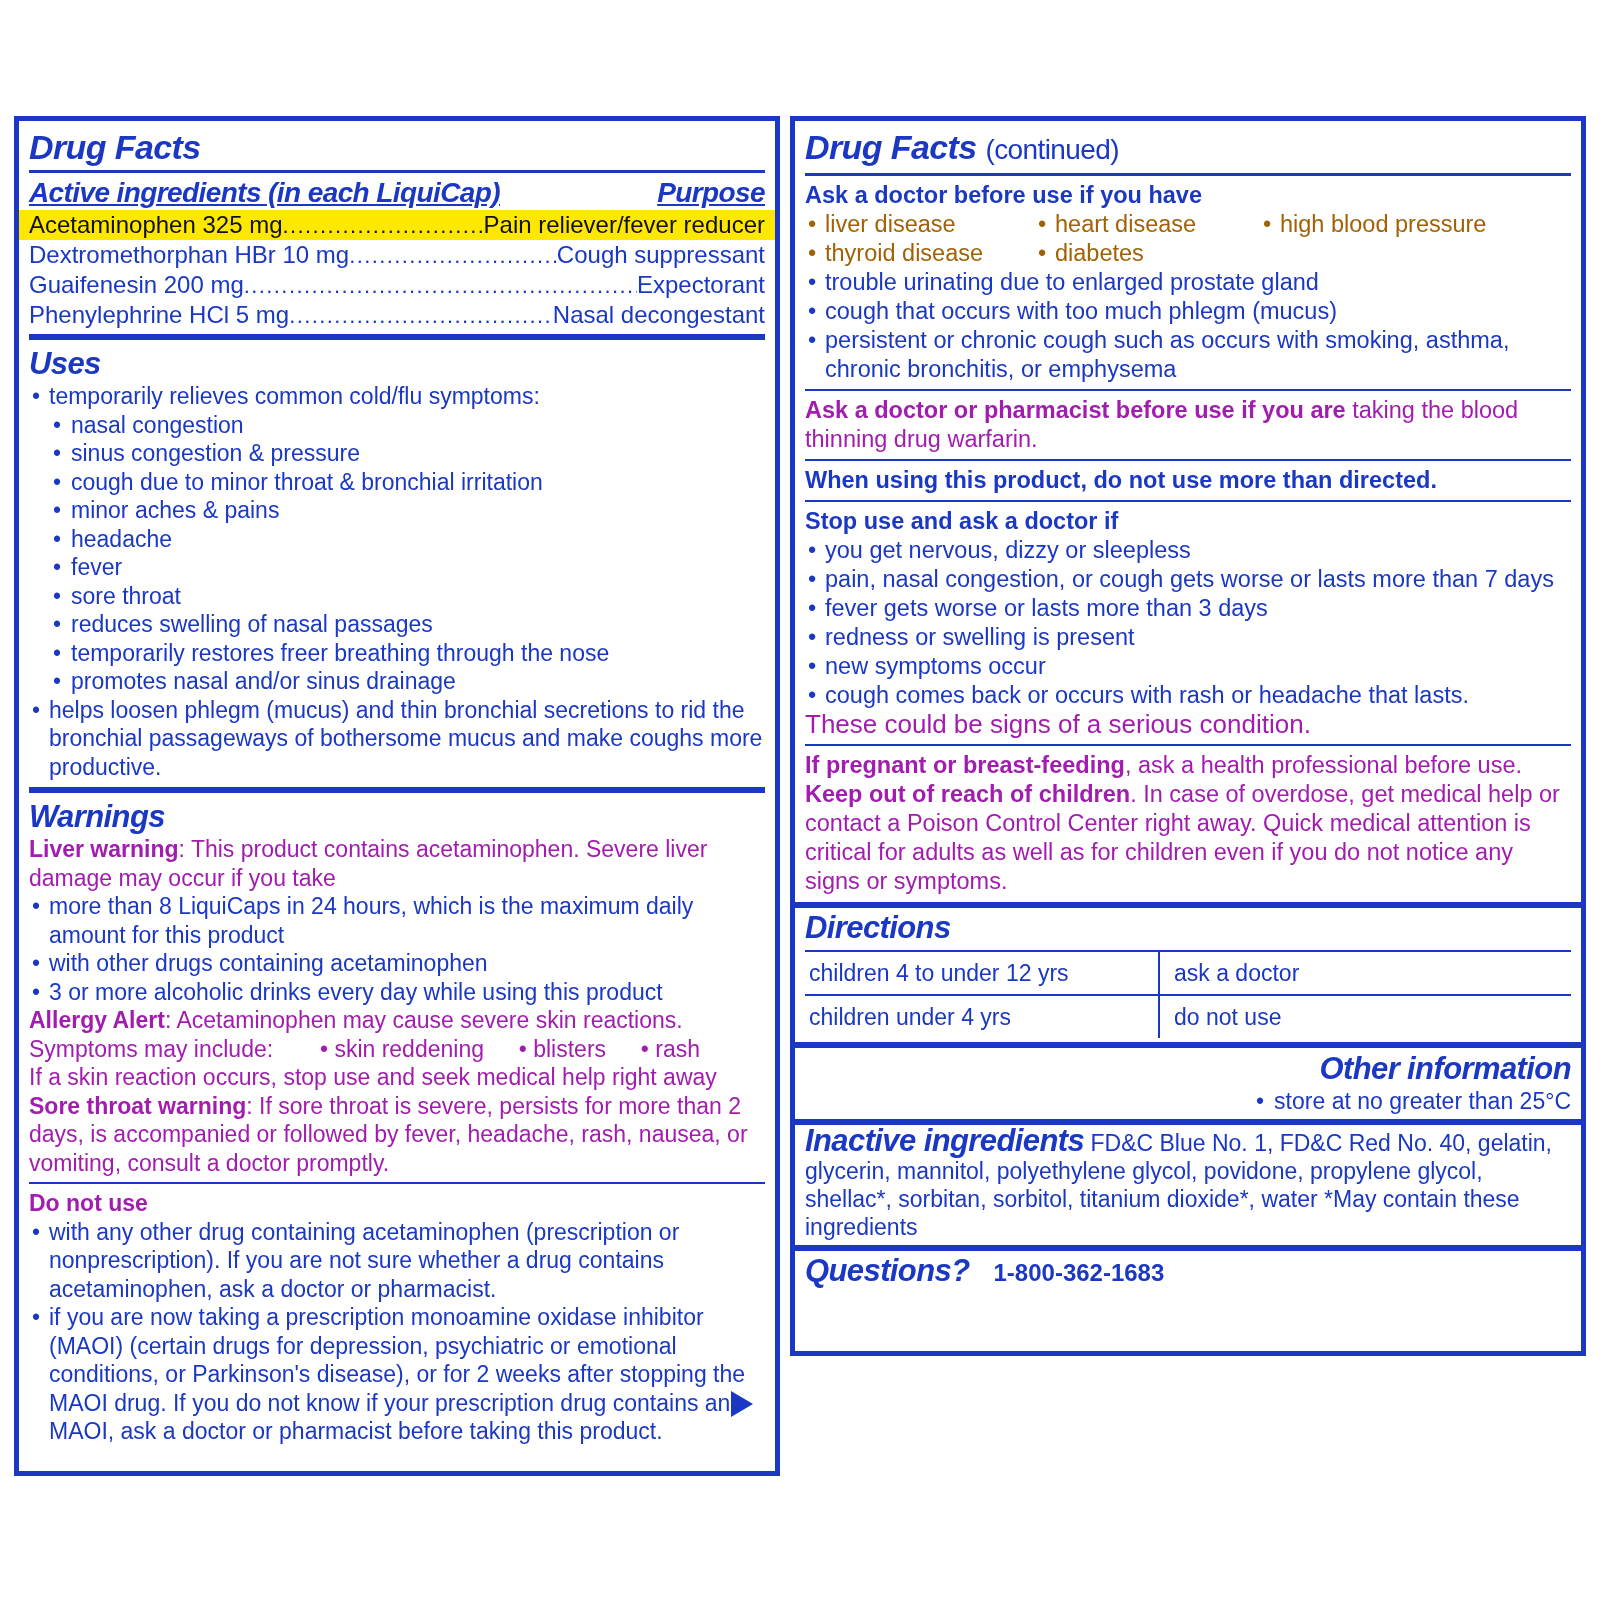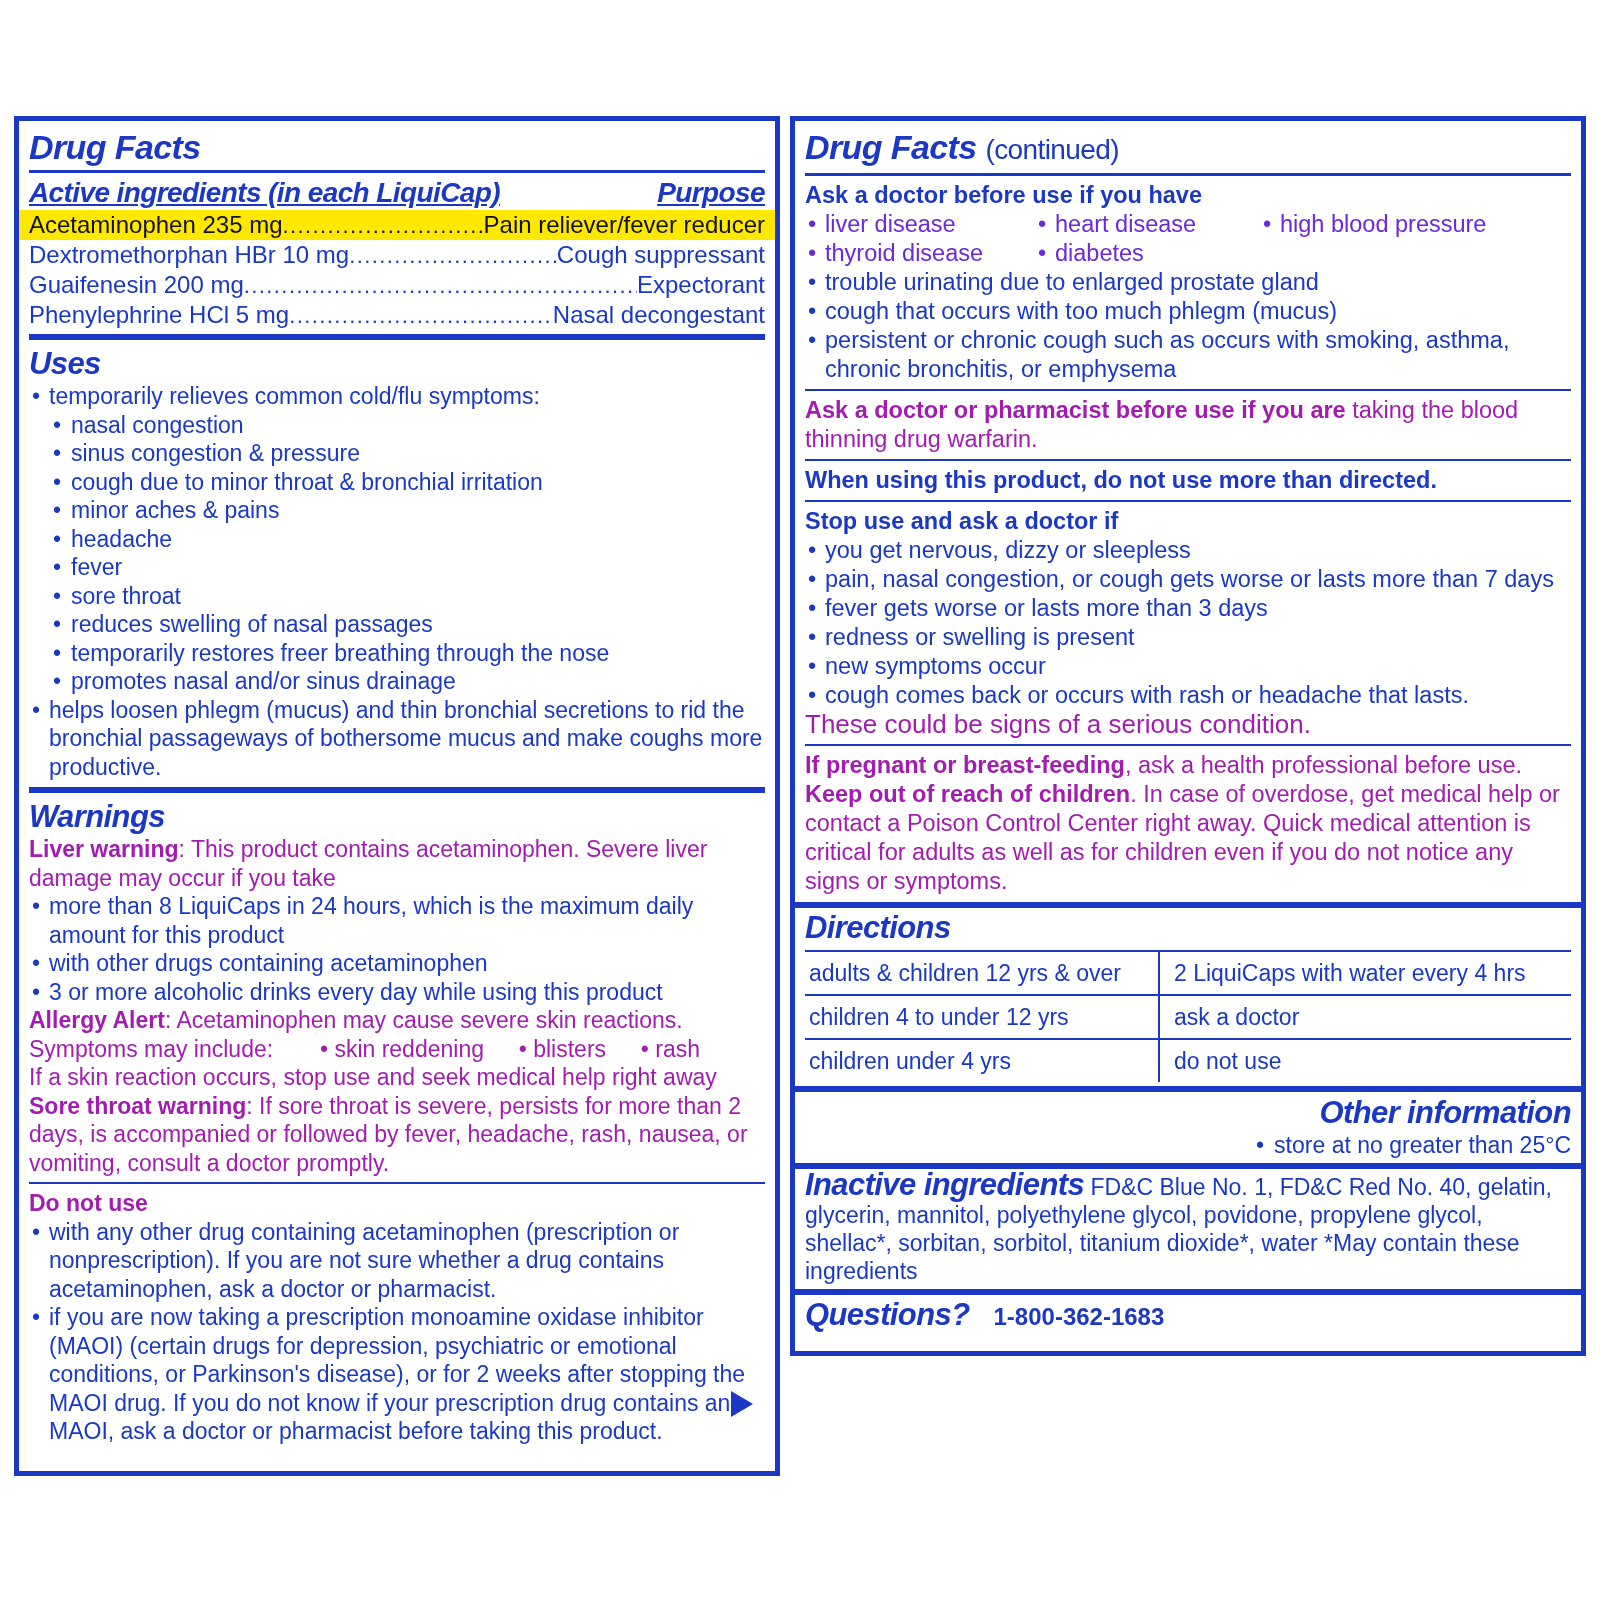--- a/index.html
+++ b/index.html
@@ -159,21 +159,21 @@
   }
 
   ul.bl.rt > li {
     font-size: 23.5px;
     line-height: 29px;
   }
 
   
   .bul-row {
     display: flex;
-    color: #6d28d9;
+    color: #a16207;
     font-size: 23.5px;
     line-height: 29px;
   }
   .bul-row .bi {
     position: relative;
     padding-left: 20px;
   }
   .bul-row .bi::before {
     content: "\2022";
     position: absolute;
@@ -277,21 +277,21 @@
     <div class="title-drugfacts hdr-major">Drug Facts</div>
     <div class="rule-mid"></div>
 
     <div class="sub-active hdr-major">
       <span>Active ingredients (in each LiquiCap)</span>
       <span>Purpose</span>
     </div>
 
     <div>
       <div class="ai-row hl">
-        <span>Acetaminophen 235 mg</span>
+        <span>Acetaminophen 325 mg</span>
         <span class="leader">.....................................................................................</span>
         <span>Pain reliever/fever reducer</span>
       </div>
       <div class="ai-row">
         <span>Dextromethorphan HBr 10 mg</span>
         <span class="leader">.....................................................................................</span>
         <span>Cough suppressant</span>
       </div>
       <div class="ai-row">
         <span>Guaifenesin 200 mg</span>
@@ -439,24 +439,20 @@
   <div style="border-top:6px solid #1a38c4; margin-top:4px;"></div>
 
   <div class="pad">
 
     <div class="sec">
       <div class="h-directions">Directions</div>
 
       <table class="dir-table">
         <tbody>
           <tr>
-            <td class="left-cell">adults &amp; children 12 yrs &amp; over</td>
-            <td class="right-cell">2 LiquiCaps with water every 4 hrs</td>
-          </tr>
-          <tr>
             <td class="left-cell">children 4 to under 12 yrs</td>
             <td class="right-cell">ask a doctor</td>
           </tr>
           <tr>
             <td class="left-cell">children under 4 yrs</td>
             <td class="right-cell">do not use</td>
           </tr>
         </tbody>
       </table>
     </div>

